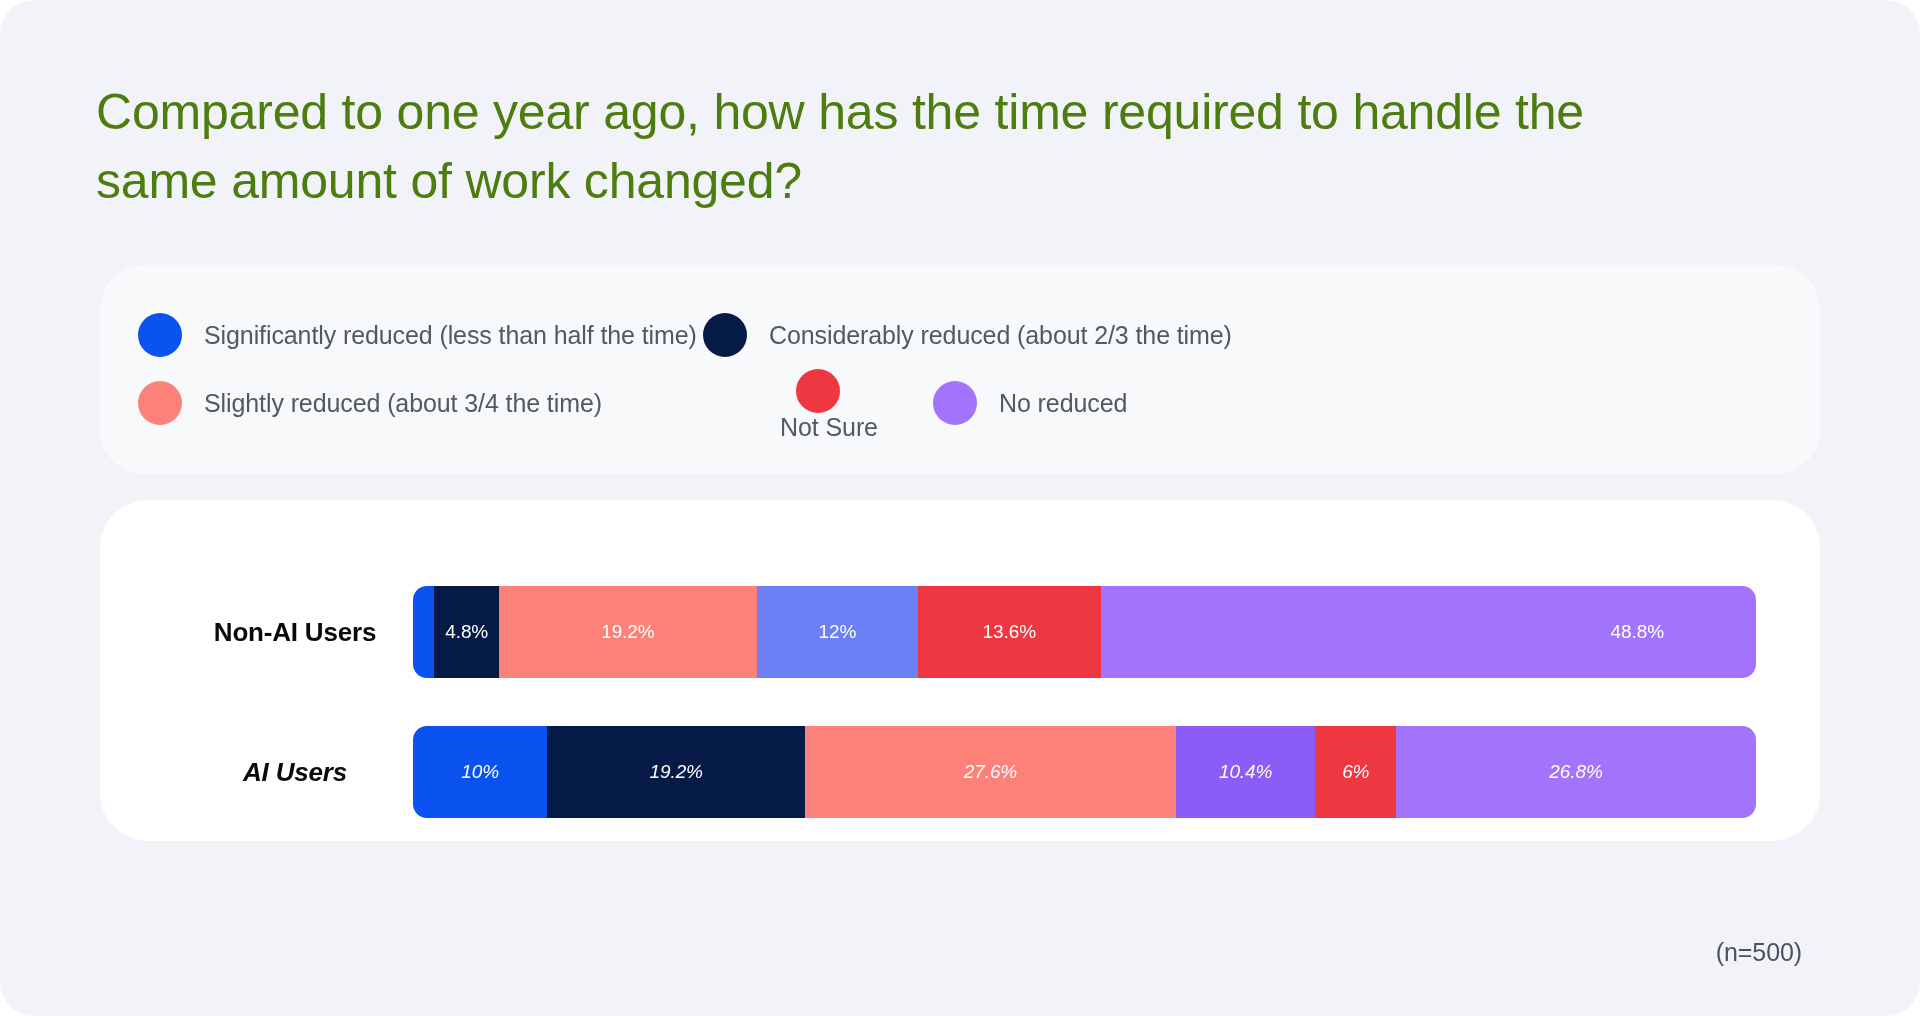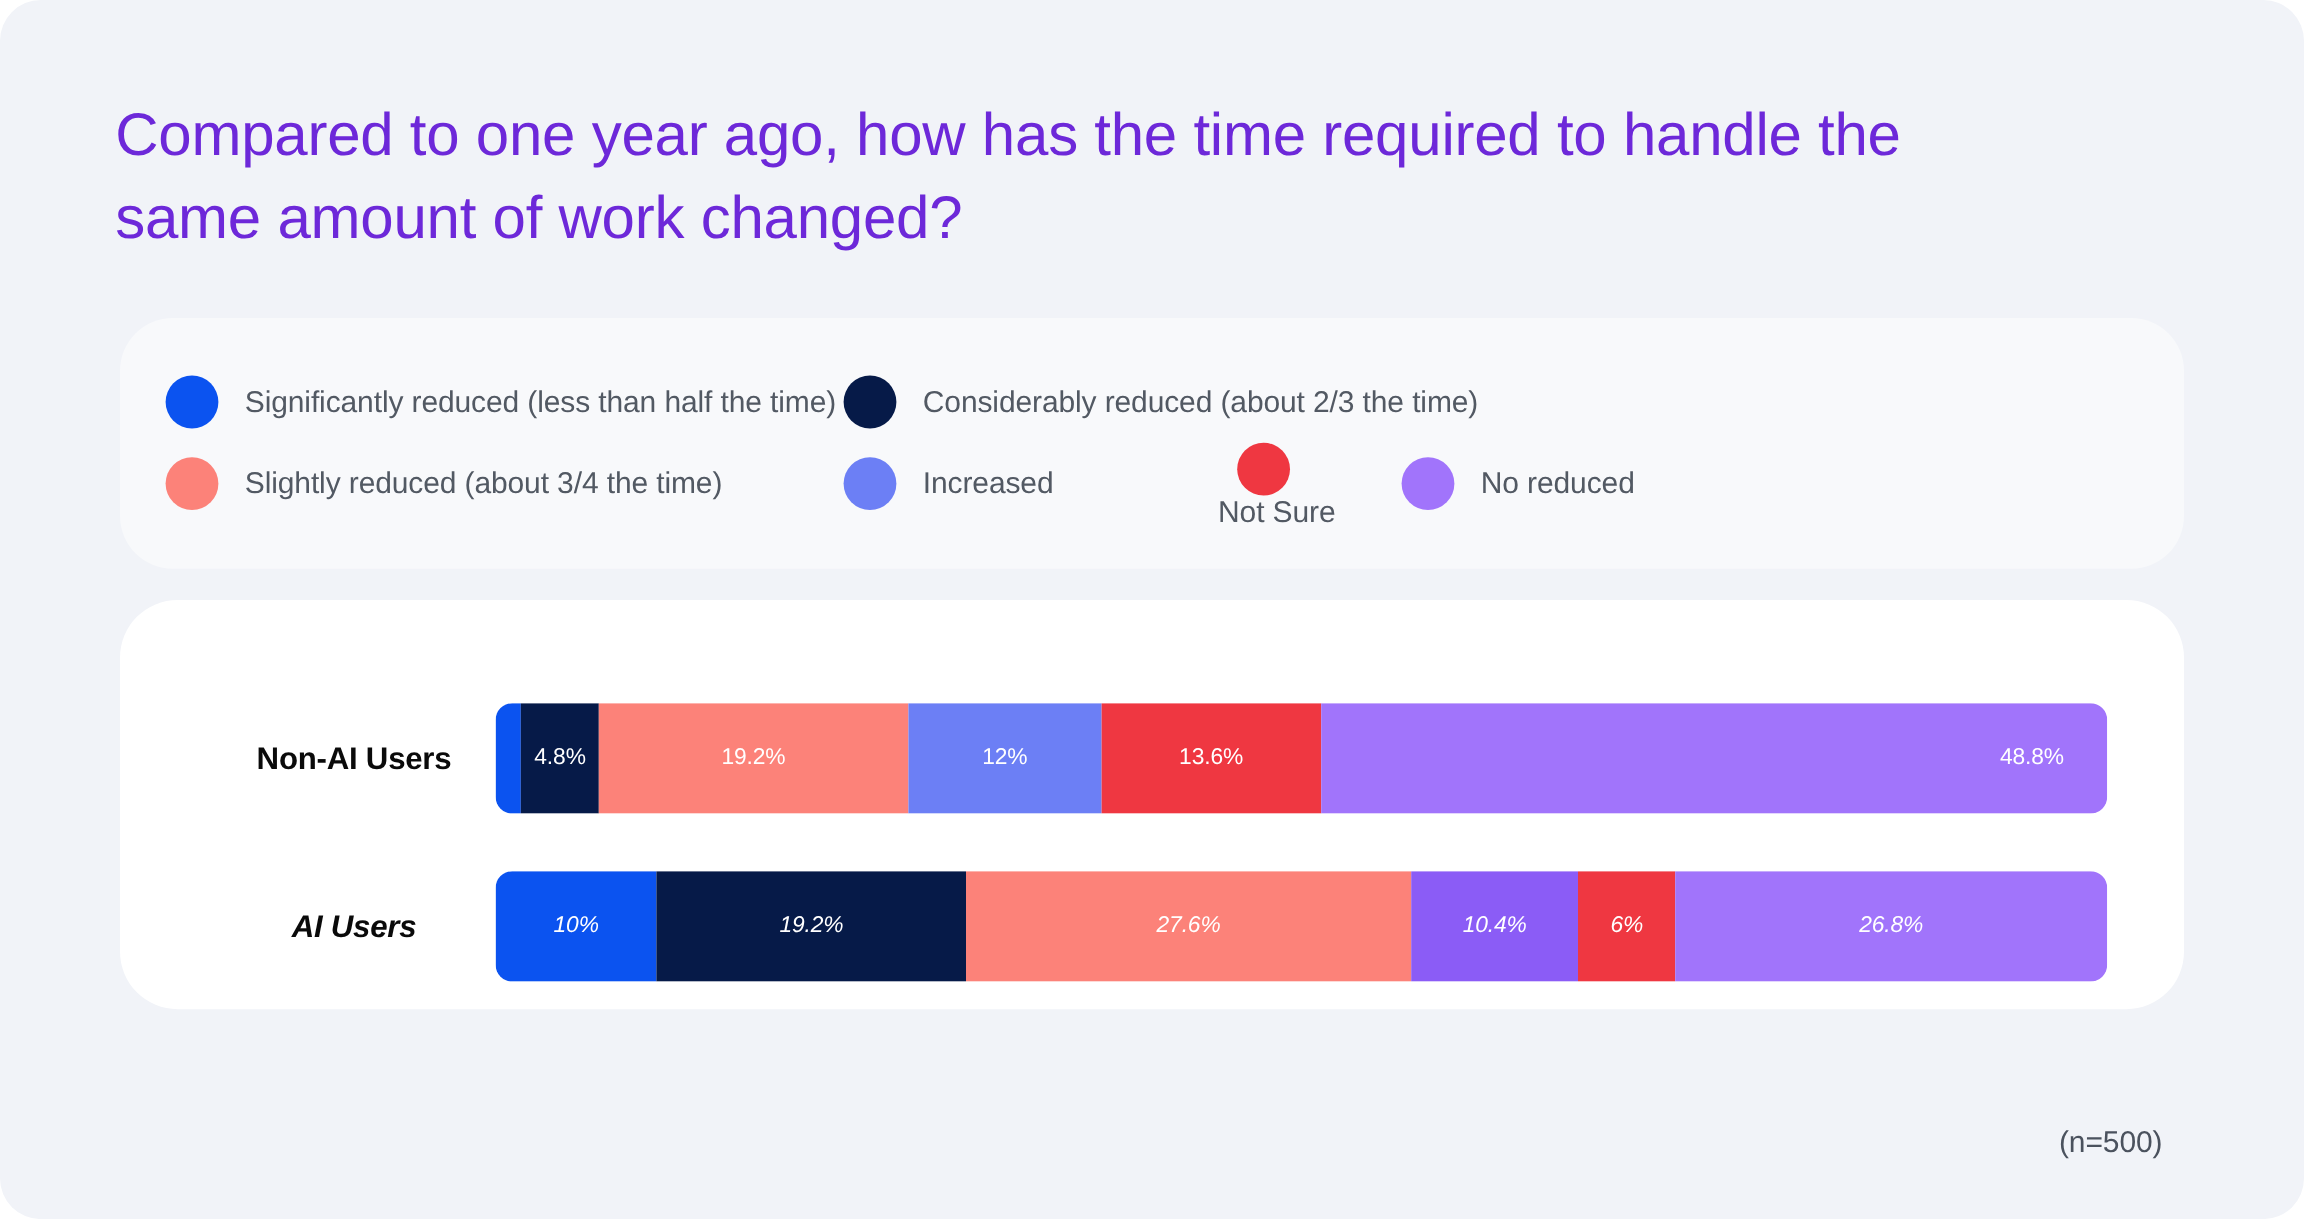--- a/index.html
+++ b/index.html
@@ -24,21 +24,21 @@
   #title-block {
     position: absolute;
     left: 96px;
     top: 78px;
     width: 1560px;
   }
   #page-title {
     font-size: 50px;
     line-height: 69px;
     font-weight: 400;
-    color: #6d28d9;
+    color: #4d7c0f;
     letter-spacing: -0.2px;
   }
 
   
   #legend-card {
     position: absolute;
     left: 100px;
     top: 265px;
     width: 1720px;
     height: 209px;
@@ -120,21 +120,21 @@
     align-items: center;
     justify-content: center;
     color: #ffffff;
     font-size: 19px;
     letter-spacing: -0.1px;
     overflow: hidden;
     white-space: nowrap;
   }
   .seg.seg-right-label {
     justify-content: flex-end;
-    padding-right: 36px;
+    padding-right: 92px;
   }
 
   
   .callout {
     position: absolute;
     font-size: 25px;
     letter-spacing: -0.1px;
     white-space: nowrap;
   }
   #callout-nonai-first {
@@ -170,24 +170,20 @@
         </div>
         <div class="legend-item" style="width: 560px;">
           <span class="legend-dot" style="background: rgb(6, 26, 72);"></span>
           <span class="legend-label">Considerably reduced (about 2/3 the time)</span>
         </div>
       </div>
     <div class="legend-row" id="legend-row-1">
         <div class="legend-item" style="width: 565px;">
           <span class="legend-dot" style="background: rgb(252, 130, 121);"></span>
           <span class="legend-label">Slightly reduced (about 3/4 the time)</span>
-        </div>
-        <div class="legend-item" style="width: 235px;">
-          <span class="legend-dot" style="background: rgb(108, 127, 245);"></span>
-          <span class="legend-label">Increased</span>
         </div>
         <div class="legend-item" style="width: 230px; flex-direction: column;">
           <span class="legend-dot" style="background: rgb(239, 55, 65);"></span>
           <span class="legend-label">Not Sure</span>
         </div>
         <div class="legend-item" style="width: 240px;">
           <span class="legend-dot" style="background: rgb(161, 116, 251);"></span>
           <span class="legend-label">No reduced</span>
         </div>
       </div>

